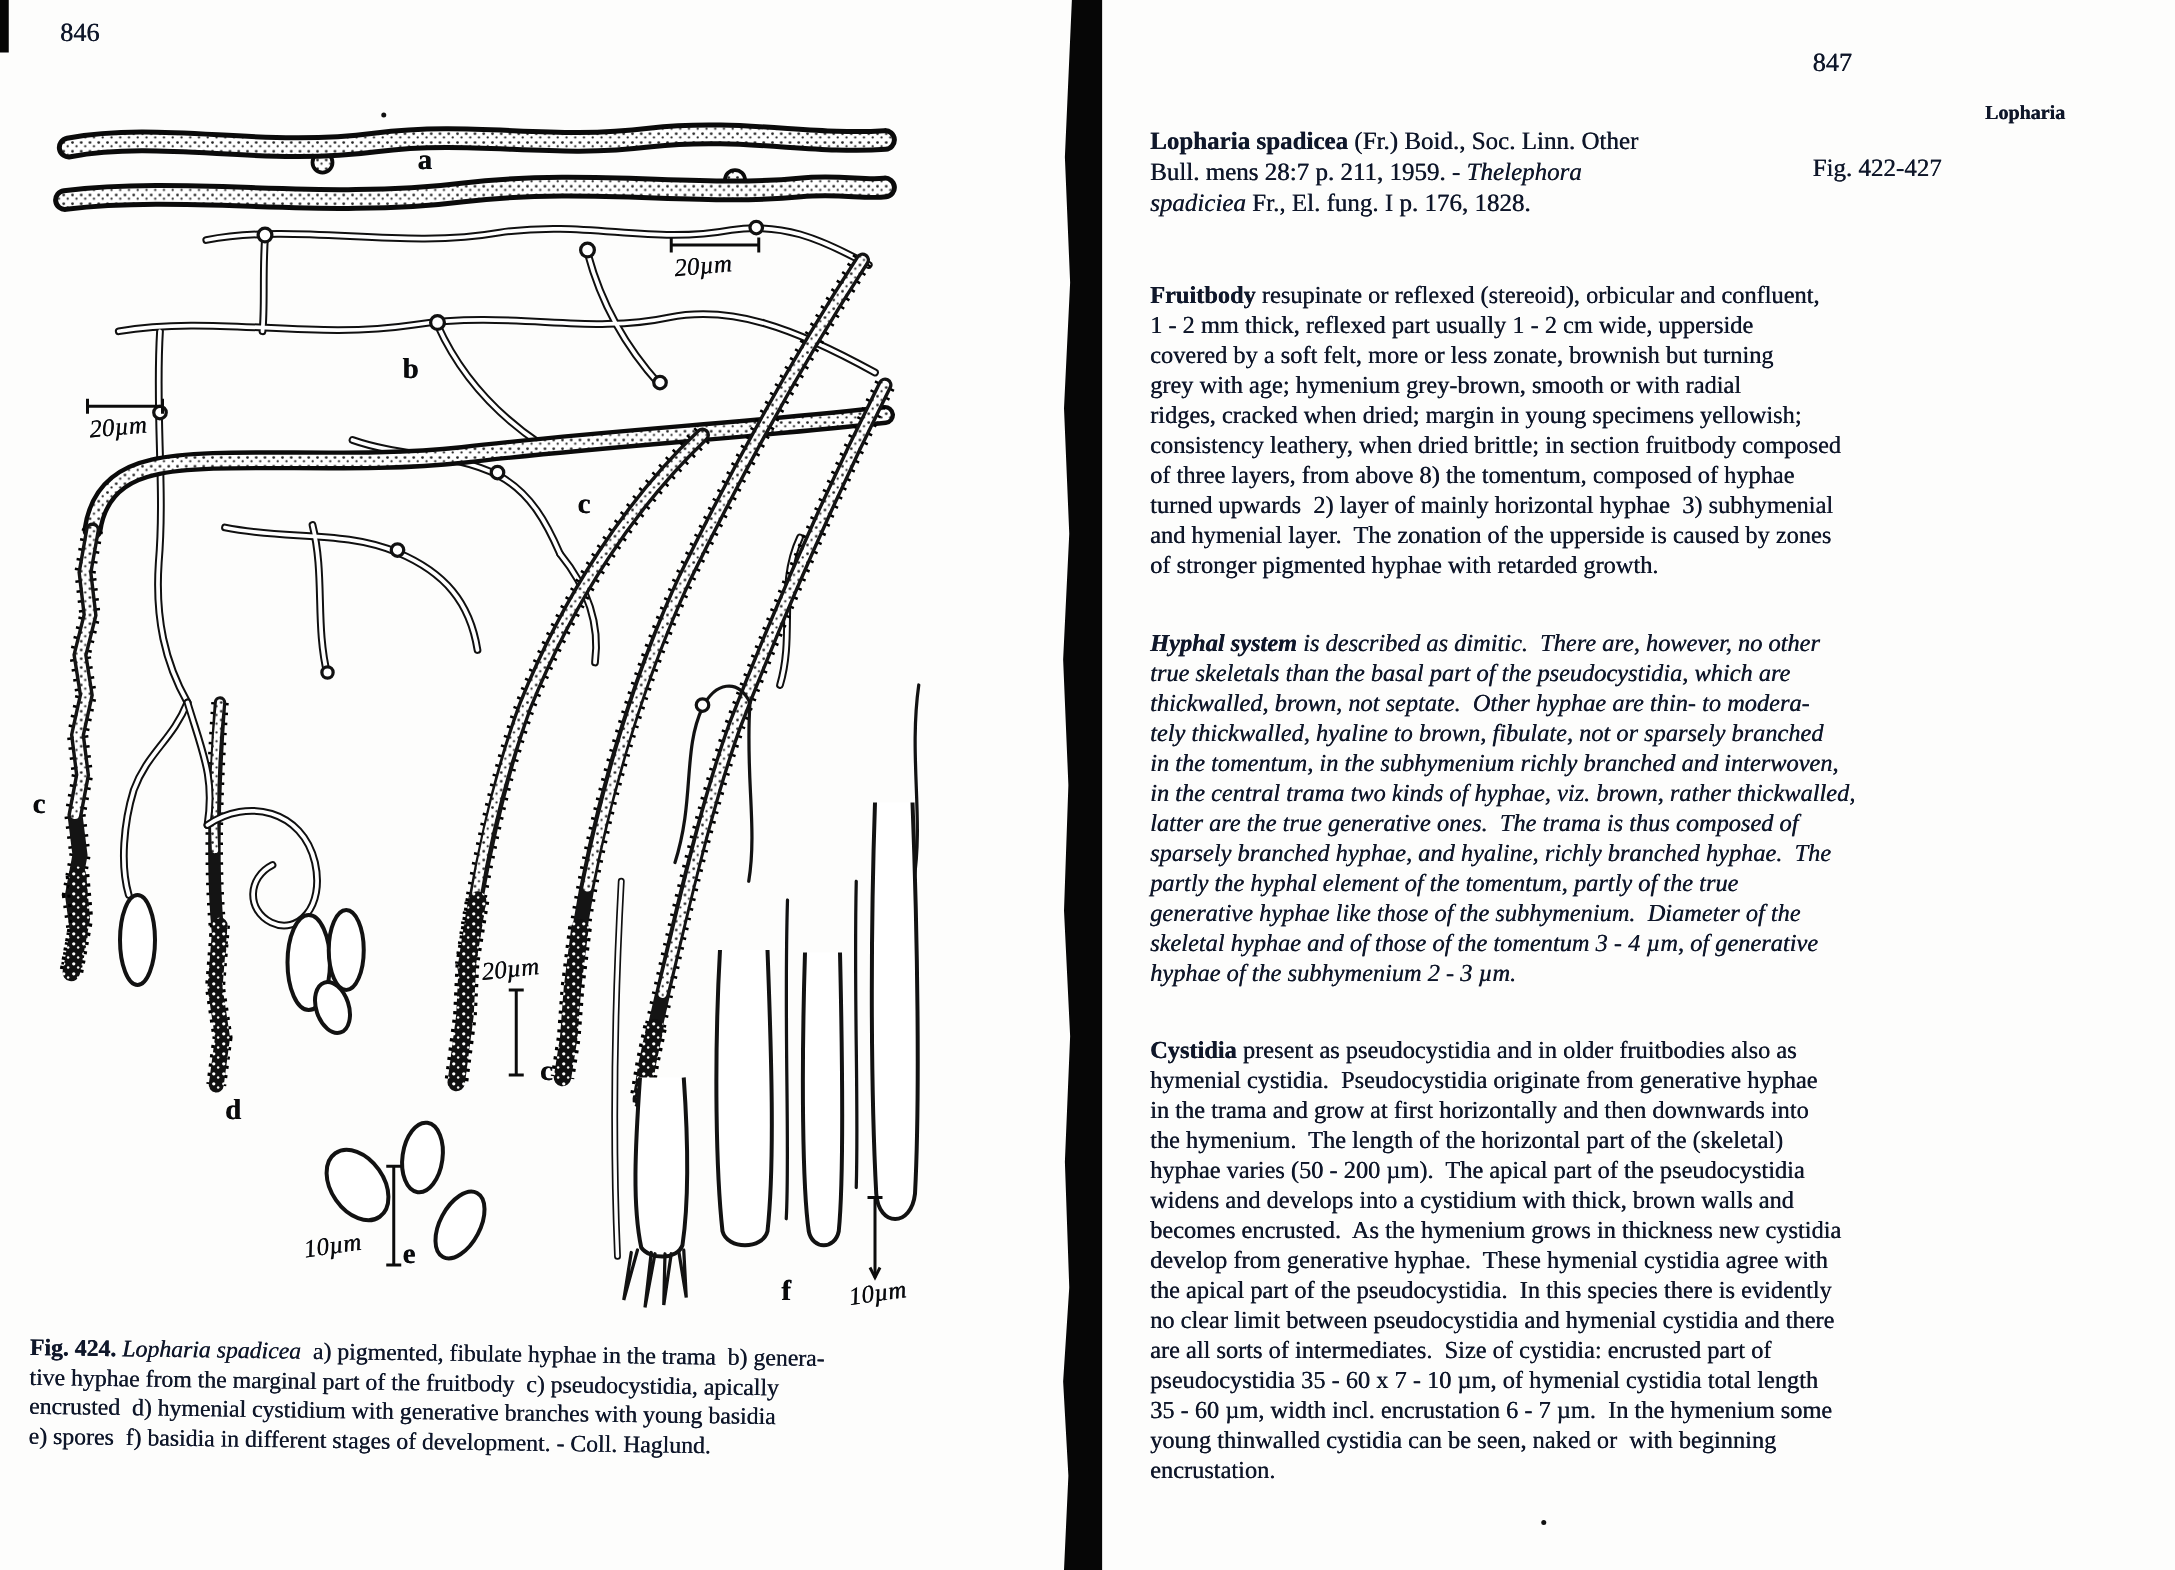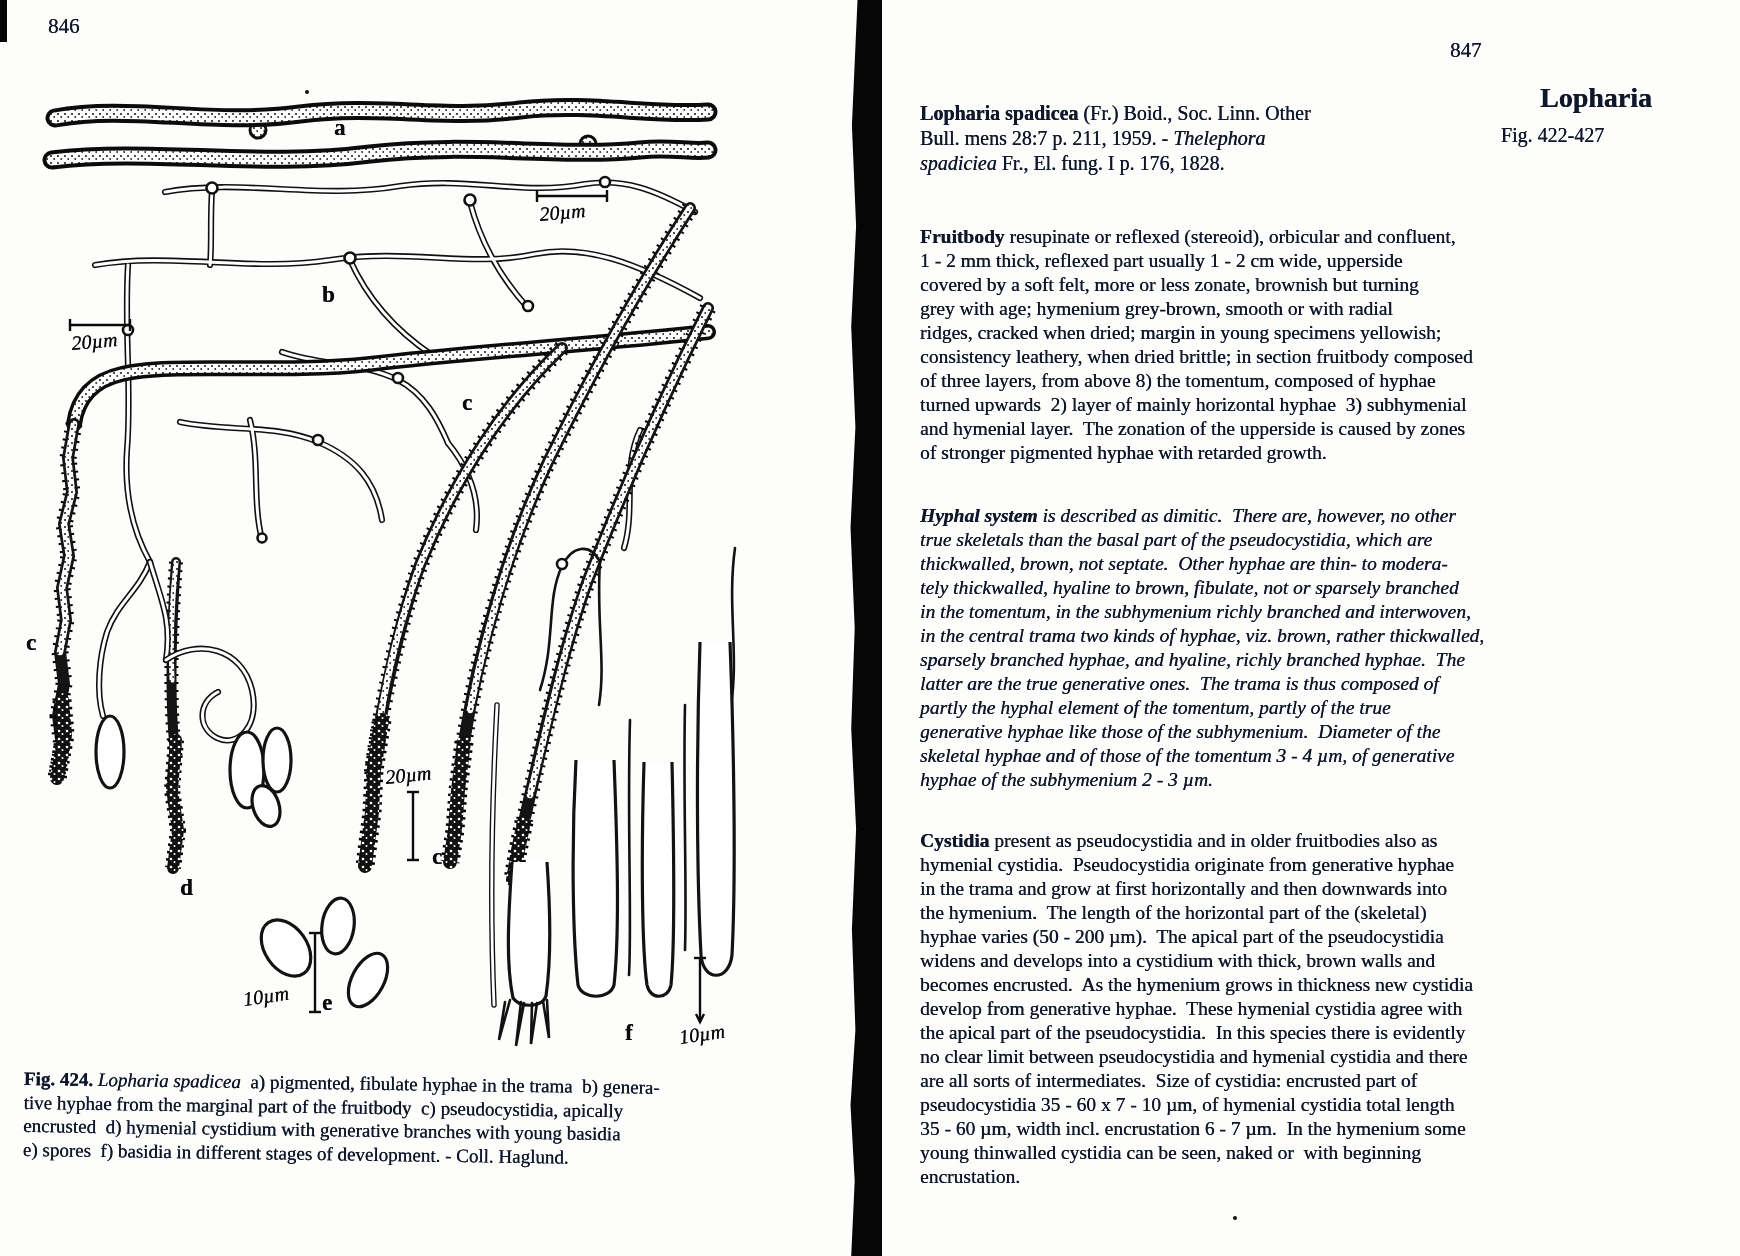--- a/index.html
+++ b/index.html
@@ -1,21 +1,21 @@
 <!DOCTYPE html>
 <html><head>
 <meta charset="utf-8">
 <style>
   html,body{margin:0;padding:0;background:#777;}
   .sheet{position:relative;width:1740px;height:1256px;background:#fdfdfc;overflow:hidden;
          font-family:"Liberation Serif",serif;color:#0f172a;text-shadow:.3px 0 0 currentColor;}
   .abs{position:absolute;}
   
   .pageno{font-size:21px;}
-  .runhead{font-size:28px;font-weight:bold;}
+  .runhead{font-size:16px;font-weight:bold;}
   .figref{font-size:20px;}
   .title-block{font-size:20px;}
   .t-line{height:25px;white-space:pre;}
   .para{font-size:19.5px;}
   .line{height:24px;white-space:pre;}
   .para b{font-weight:bold;}
   
   .caption{font-size:19px;transform:rotate(.8deg);transform-origin:0 0;}
   .caption .line{height:23.5px;}
   .gutter{left:847px;top:0;width:35px;height:1256px;background:#060606;
@@ -232,21 +232,21 @@
   <div class="abs pageno" style="left:1450px;top:38px;width:207px;text-align:left;">847</div>
 
   <div class="abs runhead" style="left:1450px;top:82px;width:202px;text-align:right;">Lopharia</div>
 
   <div class="abs title-block" style="left:920px;top:102px;">
     <div class="t-line"><b>Lopharia spadicea</b><span> (Fr.) Boid., Soc. Linn. Other</span></div>
     <div class="t-line"><span>Bull. mens 28:7 p. 211, 1959. - </span><i>Thelephora</i></div>
     <div class="t-line"><i>spadiciea</i><span> Fr., El. fung. I p. 176, 1828.</span></div>
   </div>
 
-  <div class="abs figref" style="left:1450px;top:124px;width:205px;text-align:center;">Fig. 422-427</div>
+  <div class="abs figref" style="left:1450px;top:124px;width:205px;text-align:left;">Fig. 422-427</div>
 
   <div class="abs para" style="left:920px;top:226px;">
     <div class="line"><b>Fruitbody</b><span> resupinate or reflexed (stereoid), orbicular and confluent,</span></div>
     <div>
         <div class="line">1 - 2 mm thick, reflexed part usually 1 - 2 cm wide, upperside</div>
         <div class="line">covered by a soft felt, more or less zonate, brownish but turning</div>
         <div class="line">grey with age; hymenium grey-brown, smooth or with radial</div>
         <div class="line">ridges, cracked when dried; margin in young specimens yellowish;</div>
         <div class="line">consistency leathery, when dried brittle; in section fruitbody composed</div>
         <div class="line">of three layers, from above 8) the tomentum, composed of hyphae</div>
@@ -257,22 +257,22 @@
   </div>
 
   <div class="abs para" style="left:920px;top:505px;font-style:italic;">
     <div class="line"><b>Hyphal system</b><span> is described as dimitic.  There are, however, no other</span></div>
     <div>
         <div class="line">true skeletals than the basal part of the pseudocystidia, which are</div>
         <div class="line">thickwalled, brown, not septate.  Other hyphae are thin- to modera-</div>
         <div class="line">tely thickwalled, hyaline to brown, fibulate, not or sparsely branched</div>
         <div class="line">in the tomentum, in the subhymenium richly branched and interwoven,</div>
         <div class="line">in the central trama two kinds of hyphae, viz. brown, rather thickwalled,</div>
+        <div class="line">latter are the true generative ones.  The trama is thus composed of</div>
         <div class="line">sparsely branched hyphae, and hyaline, richly branched hyphae.  The</div>
-        <div class="line">latter are the true generative ones.  The trama is thus composed of</div>
         <div class="line">partly the hyphal element of the tomentum, partly of the true</div>
         <div class="line">generative hyphae like those of the subhymenium.  Diameter of the</div>
         <div class="line">skeletal hyphae and of those of the tomentum 3 - 4 µm, of generative</div>
         <div class="line">hyphae of the subhymenium 2 - 3 µm.</div>
       </div>
   </div>
 
   <div class="abs para" style="left:920px;top:830px;">
     <div class="line"><b>Cystidia</b><span> present as pseudocystidia and in older fruitbodies also as</span></div>
     <div>

